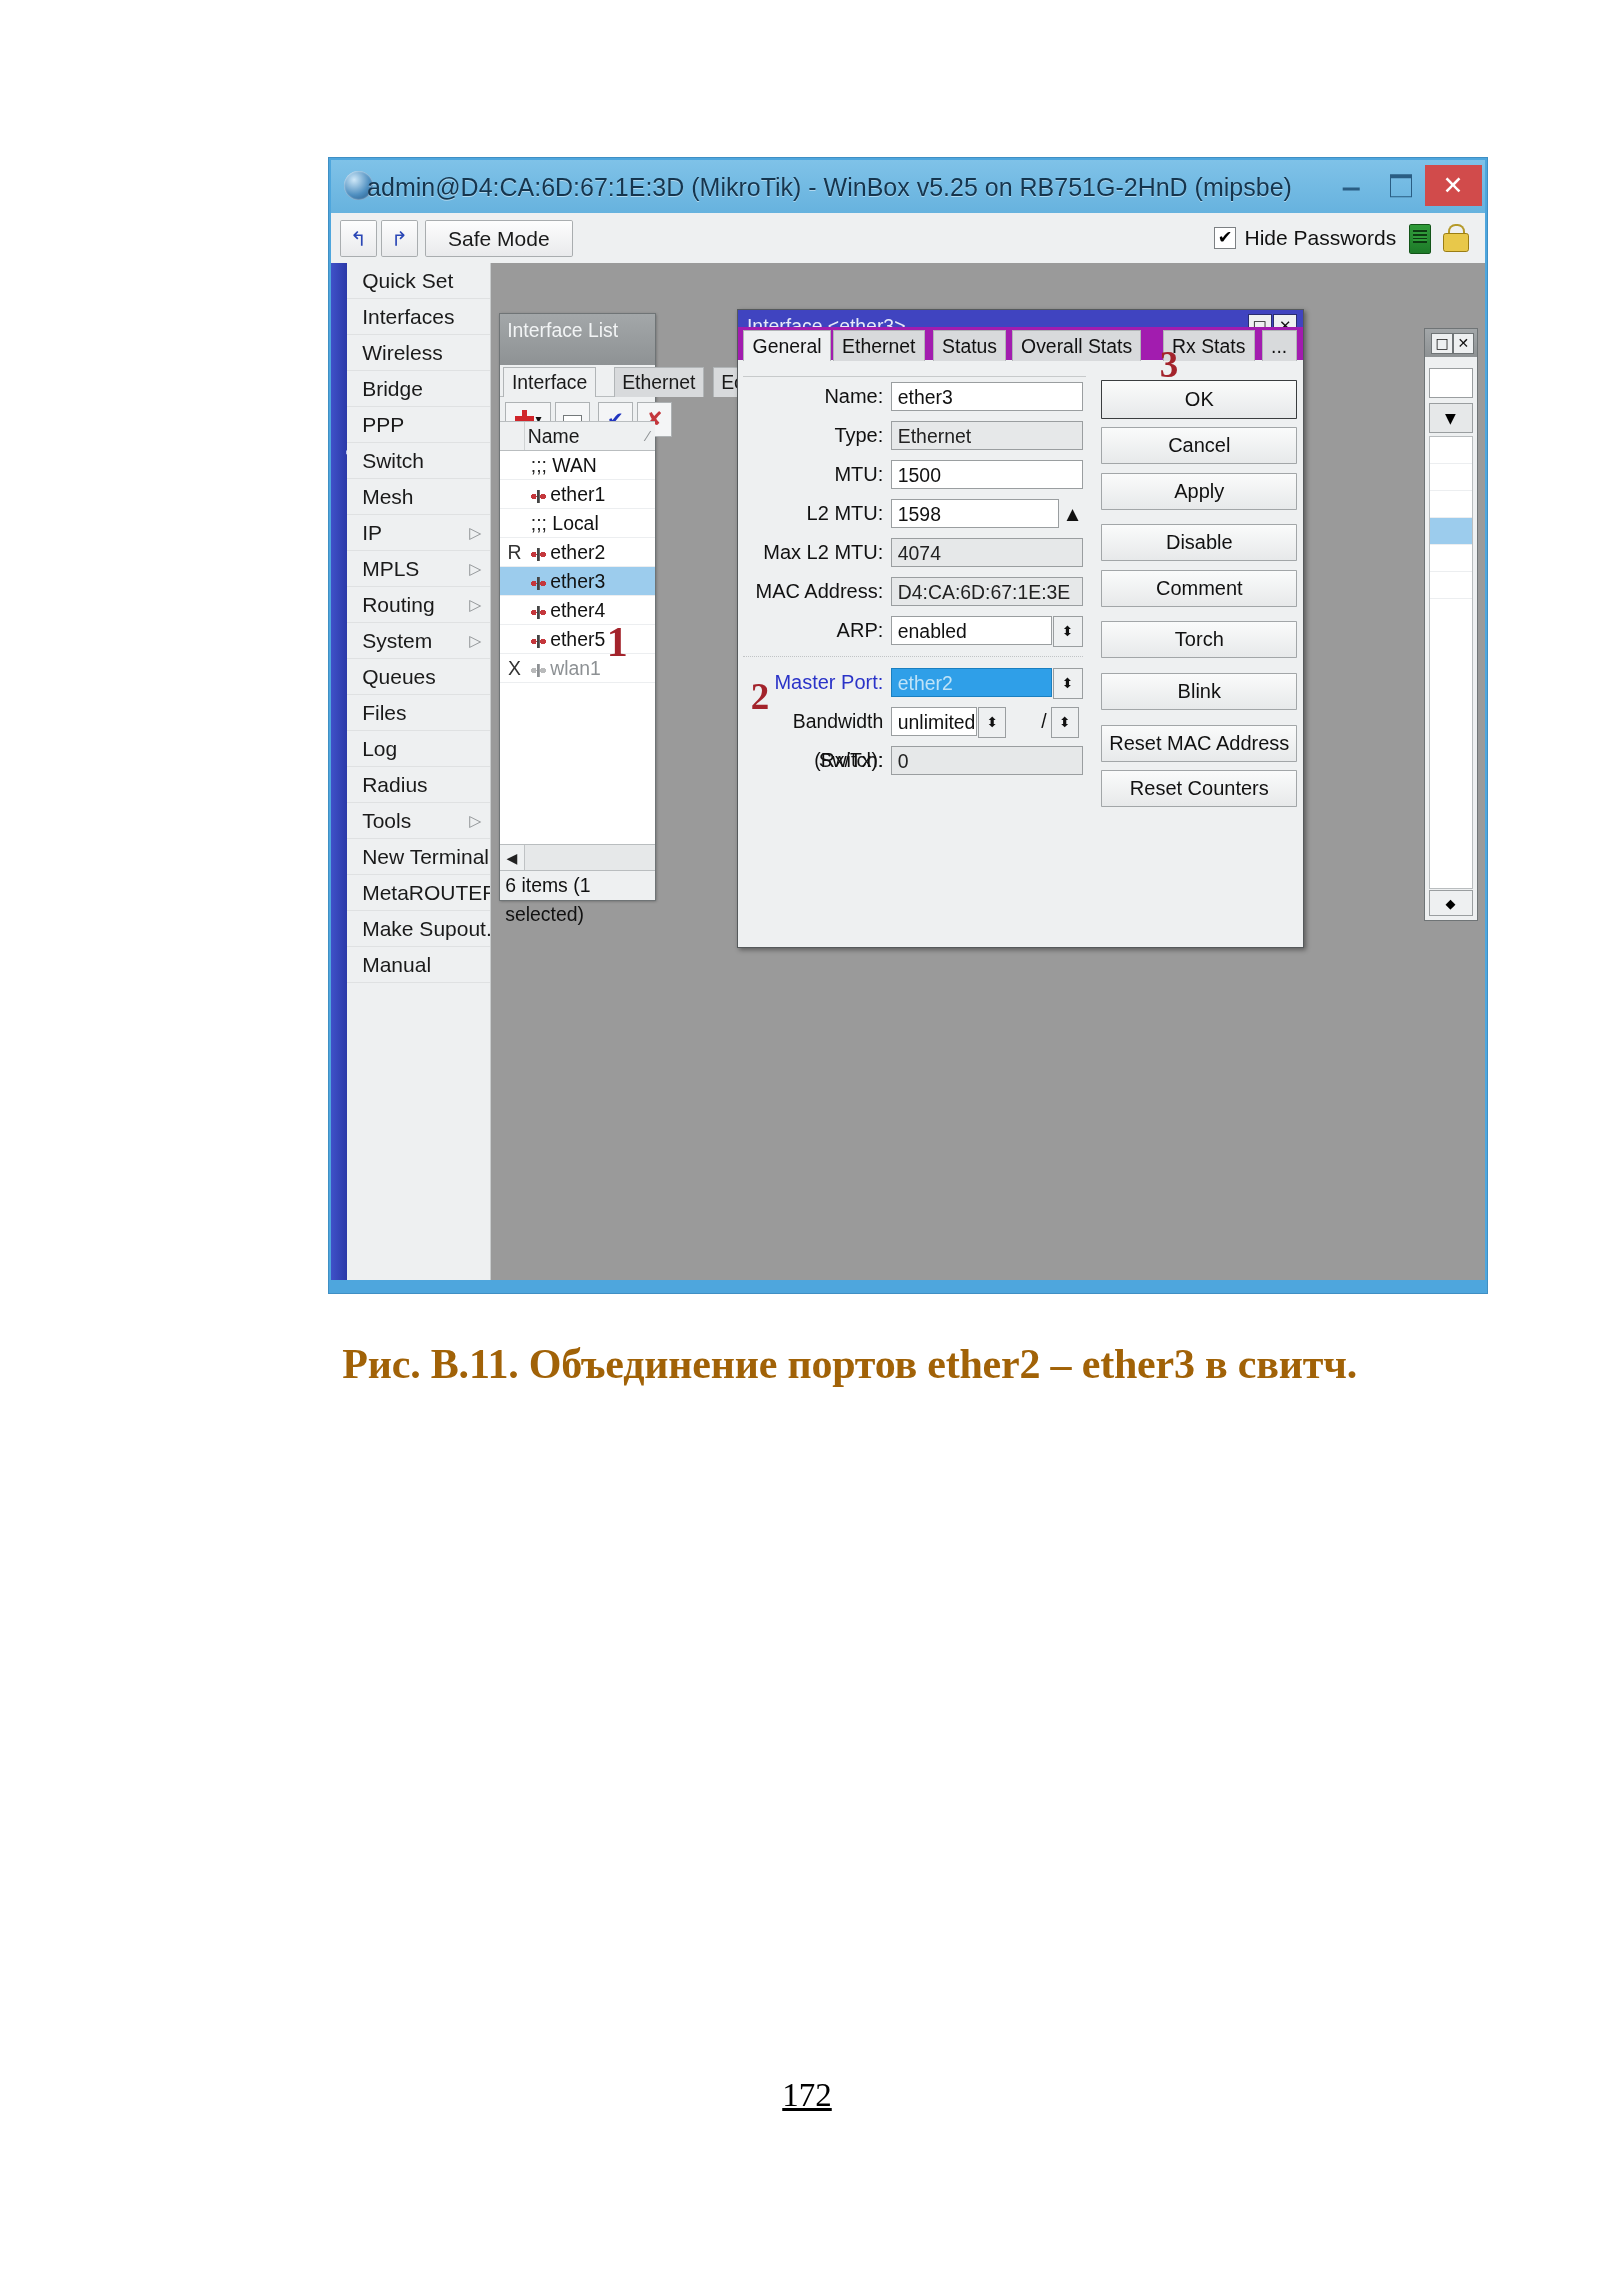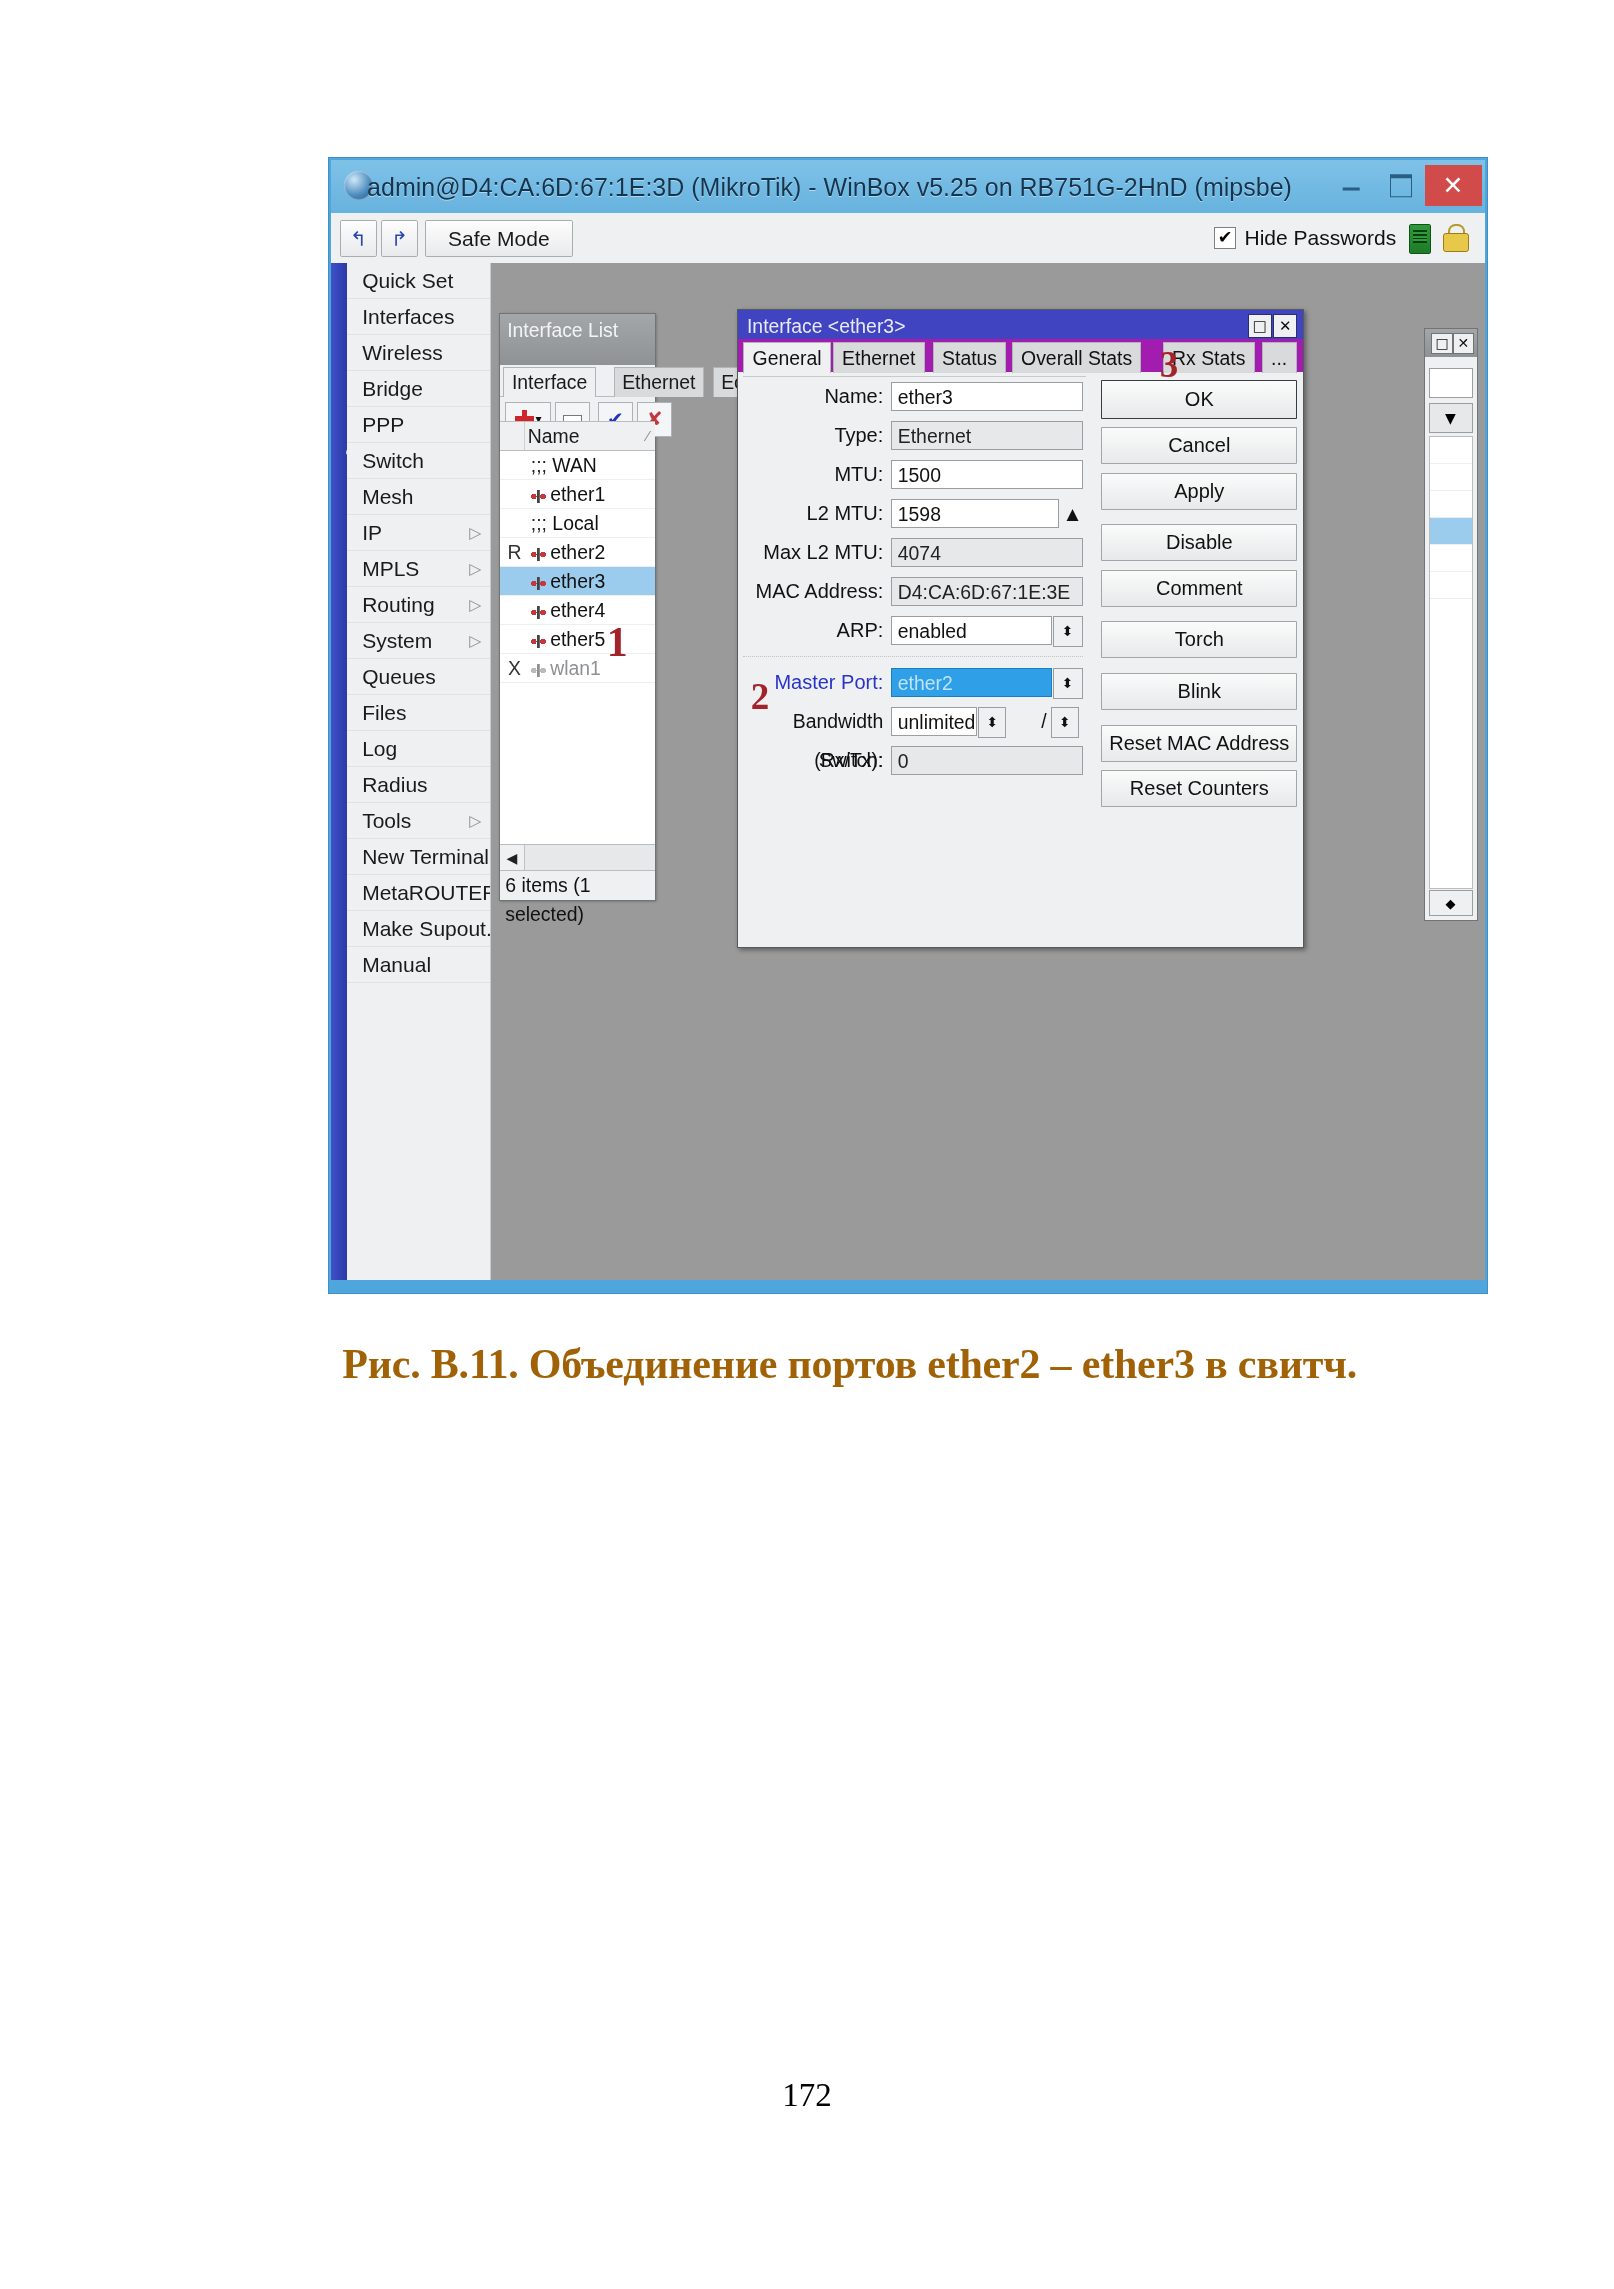--- a/index.html
+++ b/index.html
@@ -18,21 +18,21 @@
     font-family:"Liberation Serif",serif;letter-spacing:-0.2px;
   }
   .para{
     position:absolute;left:305px;top:1395px;width:1200px;
     font-size:31px;line-height:1.42;color:#000;text-align:justify;
     font-family:"Liberation Serif",serif;
   }
   .para .indent{display:inline-block;width:72px;}
   .page-num{
     position:absolute;left:0;top:2077px;width:1614px;text-align:center;
-    font-size:33px;color:#000;font-family:"Liberation Serif",serif;
+    font-size:33px;color:#000;font-family:"Liberation Serif",serif;text-decoration:underline;
   }
 
   
   .shot{
     position:absolute;left:328px;top:157px;width:1160px;height:1137px;
     background:#4ea6dd;
     border:0.9px solid #3f8fc4;
     box-sizing:border-box;
     font-family:"Liberation Sans",sans-serif;
     overflow:hidden;
@@ -244,21 +244,21 @@
   .bgwin .list .r.sel{background:#9ccced;}
   .bgwin .vdn{position:absolute;left:3.7px;bottom:3.7px;width:42px;height:24px;background:#eef0f1;border:0.9px solid #9a9ea0;display:flex;align-items:center;justify-content:center;font-size:13px;font-family:"DejaVu Sans",sans-serif;}
 
   
   .dlg{
     position:absolute;left:406px;top:46px;width:565px;height:637px;
     background:#eef0f1;border:0.9px solid #55595b;
     box-shadow:1.8px 1.8px 4.6px rgba(0,0,0,.4);
   }
   .dlg-title{
-    height:29px;line-height:33px;padding-left:9.2px;
+    height:17px;line-height:33px;padding-left:9.2px;
     background:#4044c0;color:#e8eaf8;font-size:19.4px;position:relative;
   }
   .dlg-title .mx,.dlg-title .cl{
     position:absolute;top:3.7px;width:22px;height:22px;background:#eef0f1;
     border:0.9px solid #2a2d6e;display:flex;align-items:center;justify-content:center;
     font-size:14.8px;color:#111;font-family:"DejaVu Sans",sans-serif;
   }
   .dlg-title .mx{right:31px;}
   .dlg-title .cl{right:5.5px;}
   .dlg-tabs{position:relative;height:33px;background:#a21caf;}

